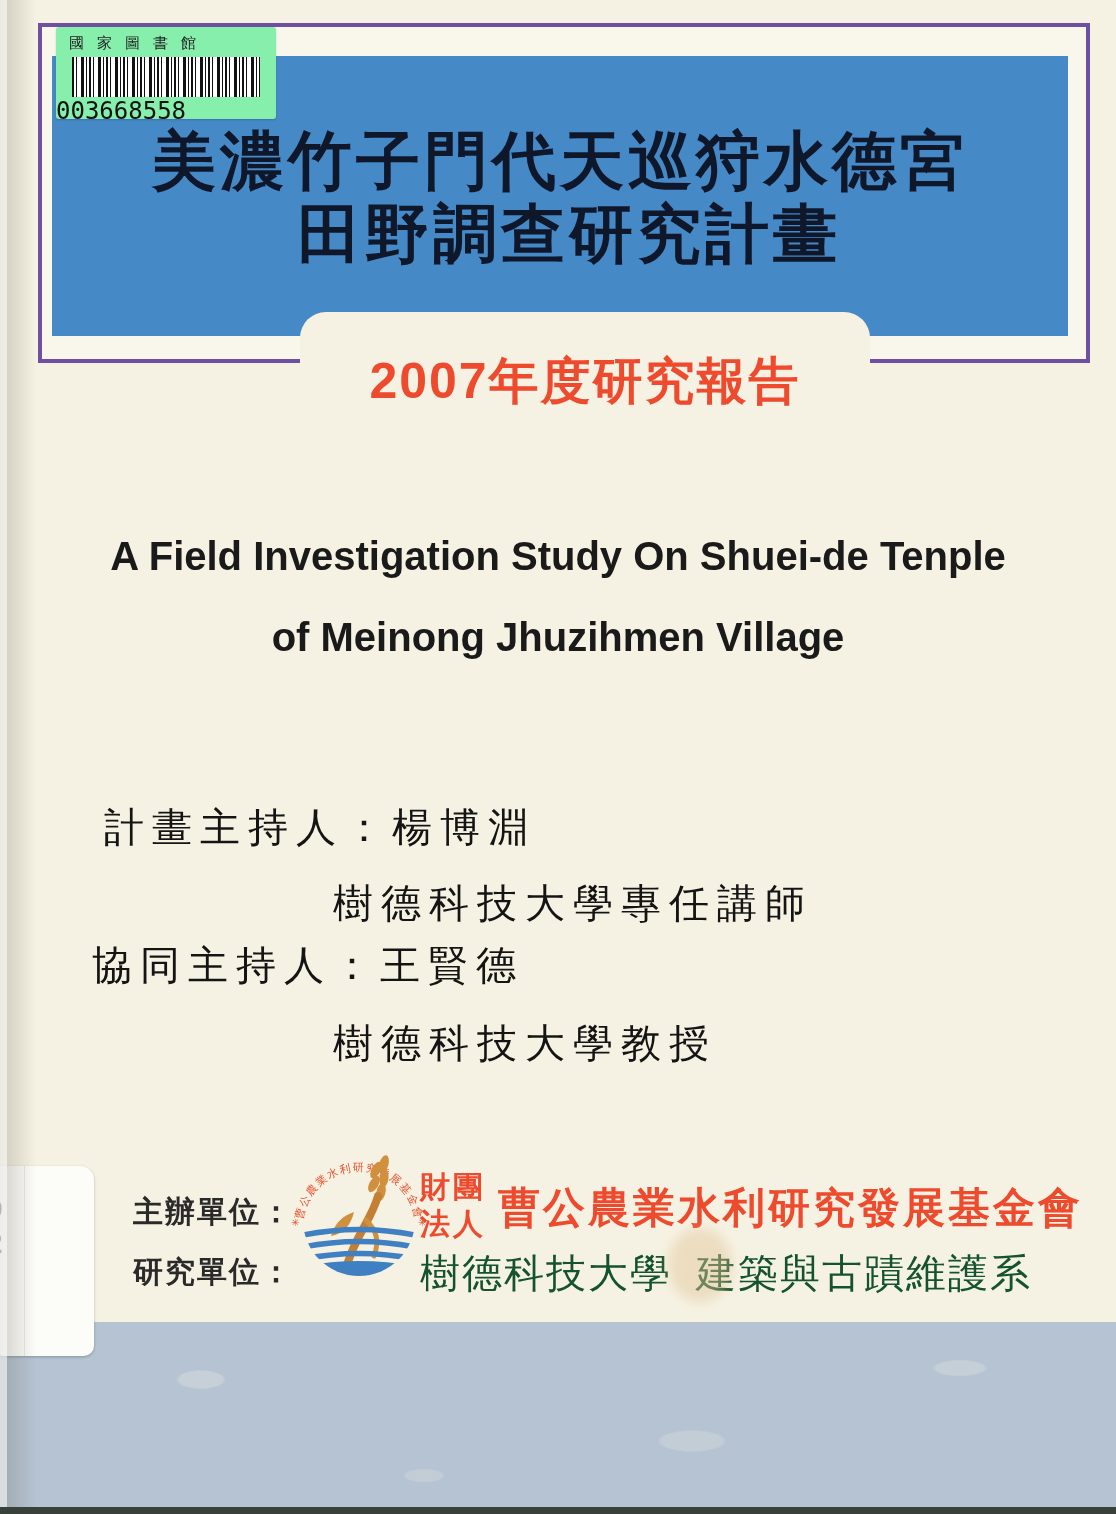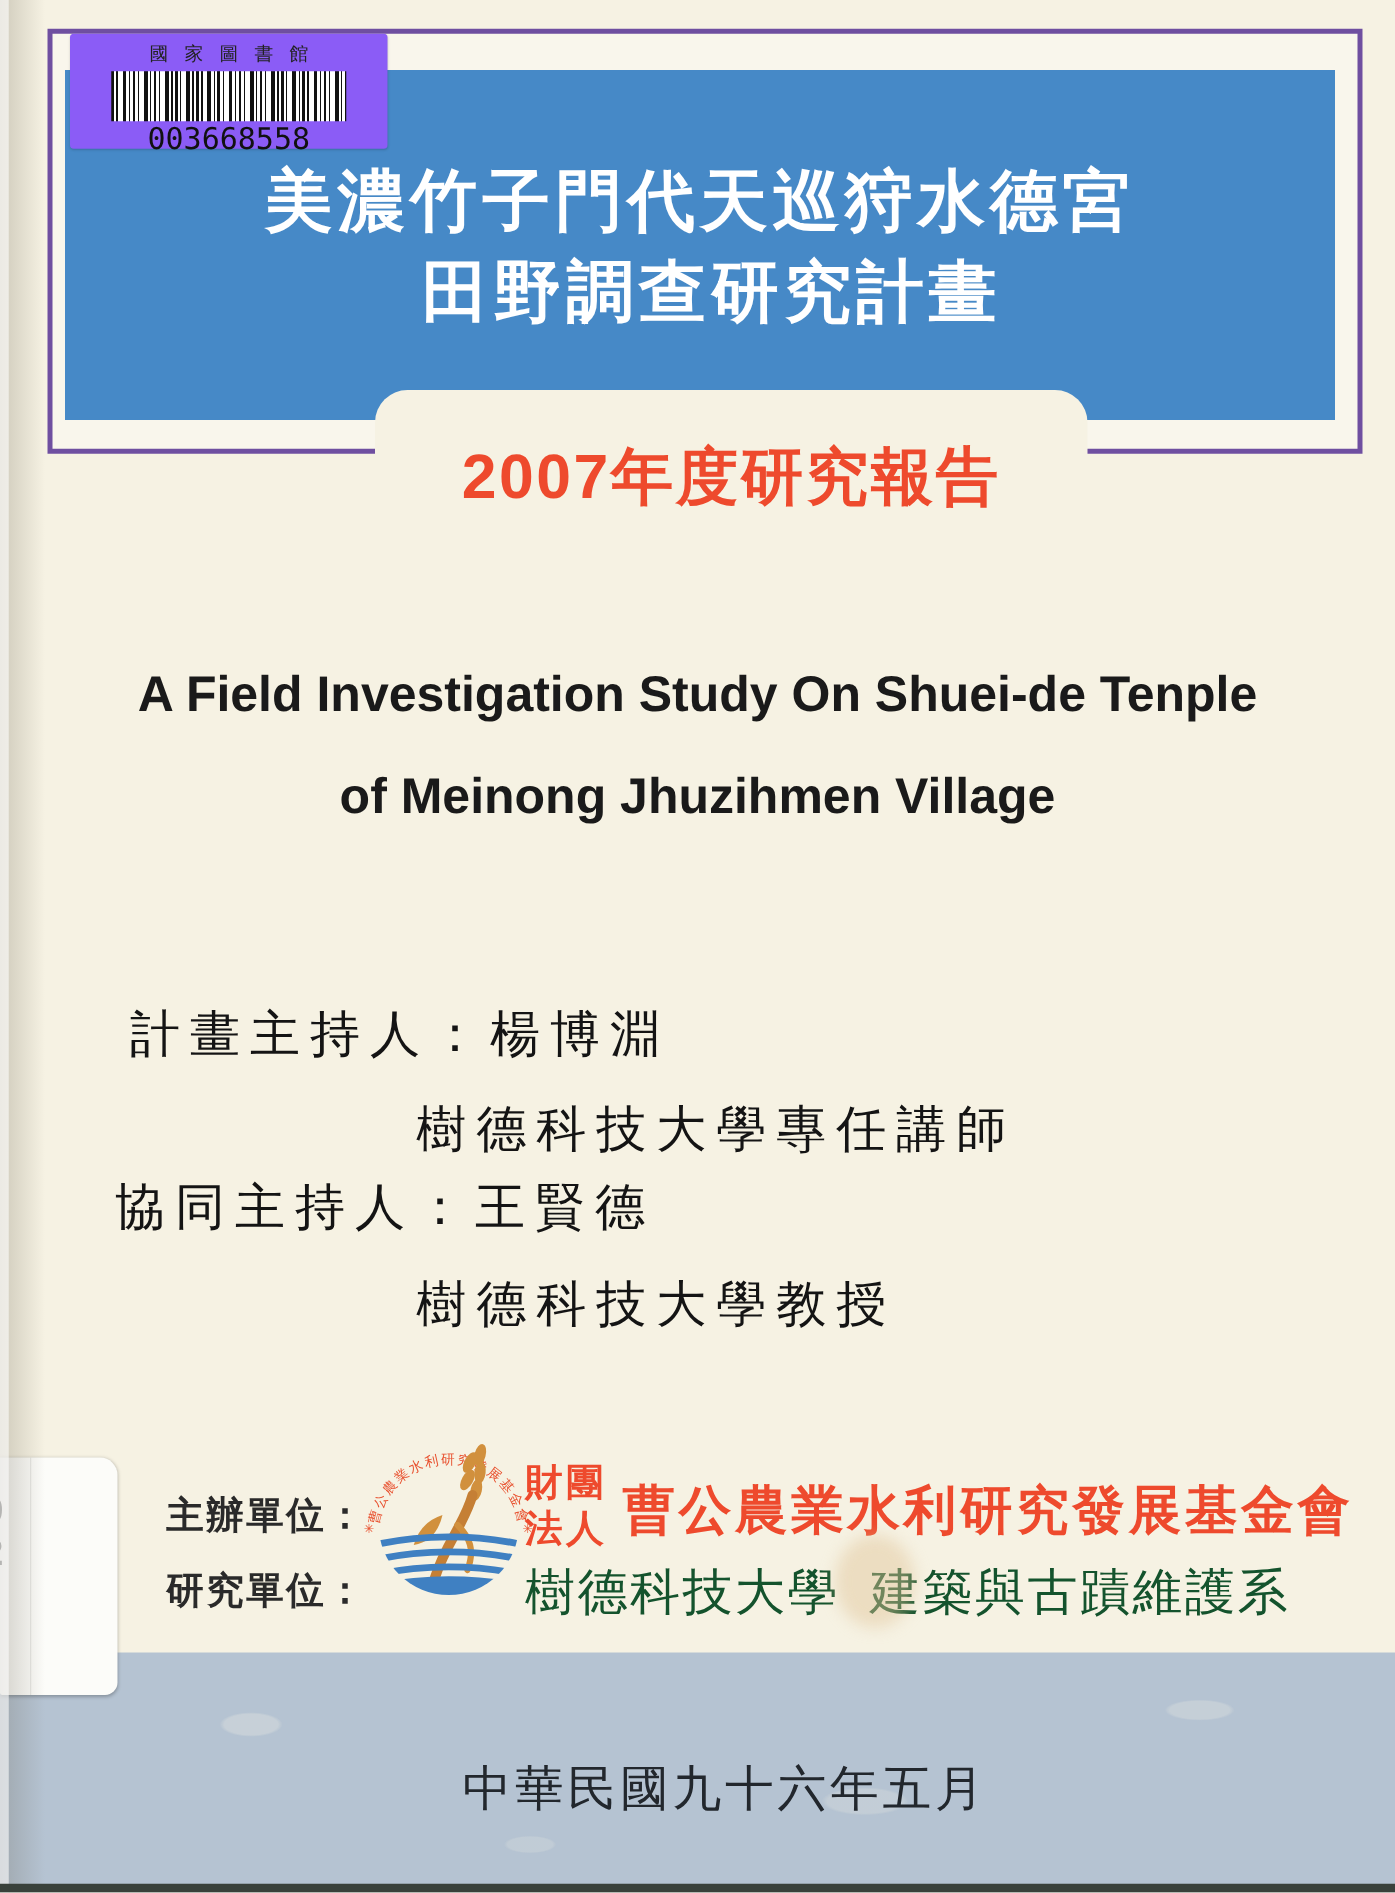--- a/index.html
+++ b/index.html
@@ -10,34 +10,34 @@
 
   
   .frame{left:38px;top:23px;width:1052px;height:340px;box-sizing:border-box;
          border:4px solid var(--frame_purple,#6f4fa0);
          background:var(--frame_inner,#f9f6ec);z-index:1;}
 
   
   .bluebox{left:52px;top:56px;width:1016px;height:280px;
            background:var(--box_blue,#4689c7);z-index:2;text-align:center;}
   .cn-title{font-family:"Liberation Sans",sans-serif;font-weight:700;
-            font-size:54px;letter-spacing:4px;color:#ffffff;line-height:70px;}
+            font-size:64px;letter-spacing:4px;color:#0f172a;line-height:70px;}
   .cn-title.l1{margin-top:70px;}
   .cn-title.l2{margin-top:3px;margin-left:18px;}
 
   
   .tab{left:300px;top:312px;width:570px;height:118px;background:var(--cover_cream,#f6f2e3);
        border-radius:26px 26px 0 0;z-index:3;text-align:center;}
   .tab-text{margin-top:36px;font-size:50px;font-weight:700;letter-spacing:2px;
             color:var(--accent_red,#ee4a2d);font-family:"Liberation Sans",sans-serif;}
 
   
-  .lib-label{left:56px;top:27px;width:254px;height:92px;background:#8b5cf6;
+  .lib-label{left:56px;top:27px;width:220px;height:92px;background:#86efac;
              border-radius:3px;z-index:4;box-shadow:0 1px 2px rgba(0,0,0,.18);
-             text-align:center;}
+             }
   .lib-name{margin-top:7px;font-size:15px;letter-spacing:13px;text-indent:13px;color:#222;}
   .barcode{margin:4px auto 0;width:188px;height:40px;
            background:repeating-linear-gradient(90deg,
              #111 0 2px,#fff 2px 4px,#111 4px 5px,#fff 5px 9px,
              #111 9px 12px,#fff 12px 14px,#111 14px 15px,#fff 15px 17px);}
   .barcode-num{font-family:"DejaVu Sans Mono",monospace;font-size:24px;color:#111;margin-top:0px;}
 
   
   .eng{left:0;top:534px;width:1116px;text-align:center;z-index:2;
        font-family:Liberation Sans, sans-serif;font-weight:700;color:#1a1a1a;}
@@ -164,21 +164,20 @@
   </div>
   <div class="abs host-name">曹公農業水利研究發展基金會</div>
 
   <div class="abs org-label" style="left:133px;top:1252px;">研究單位：</div>
   <div class="abs research-name">樹德科技大學  建築與古蹟維護系</div>
 
   <div class="abs stain"></div>
 
   <div class="abs band">
     <div class="mottle"></div>
-    <div class="date">中華民國九十六年五月</div>
   </div>
 
   <div class="abs spine-label">
     <span class="spine-digit d1">9</span>
     <span class="spine-digit d2">2</span>
     <span class="spine-crease"></span>
   </div>
 
   <div class="abs left-shadow"></div>
   <div class="abs left-sliver"></div>

